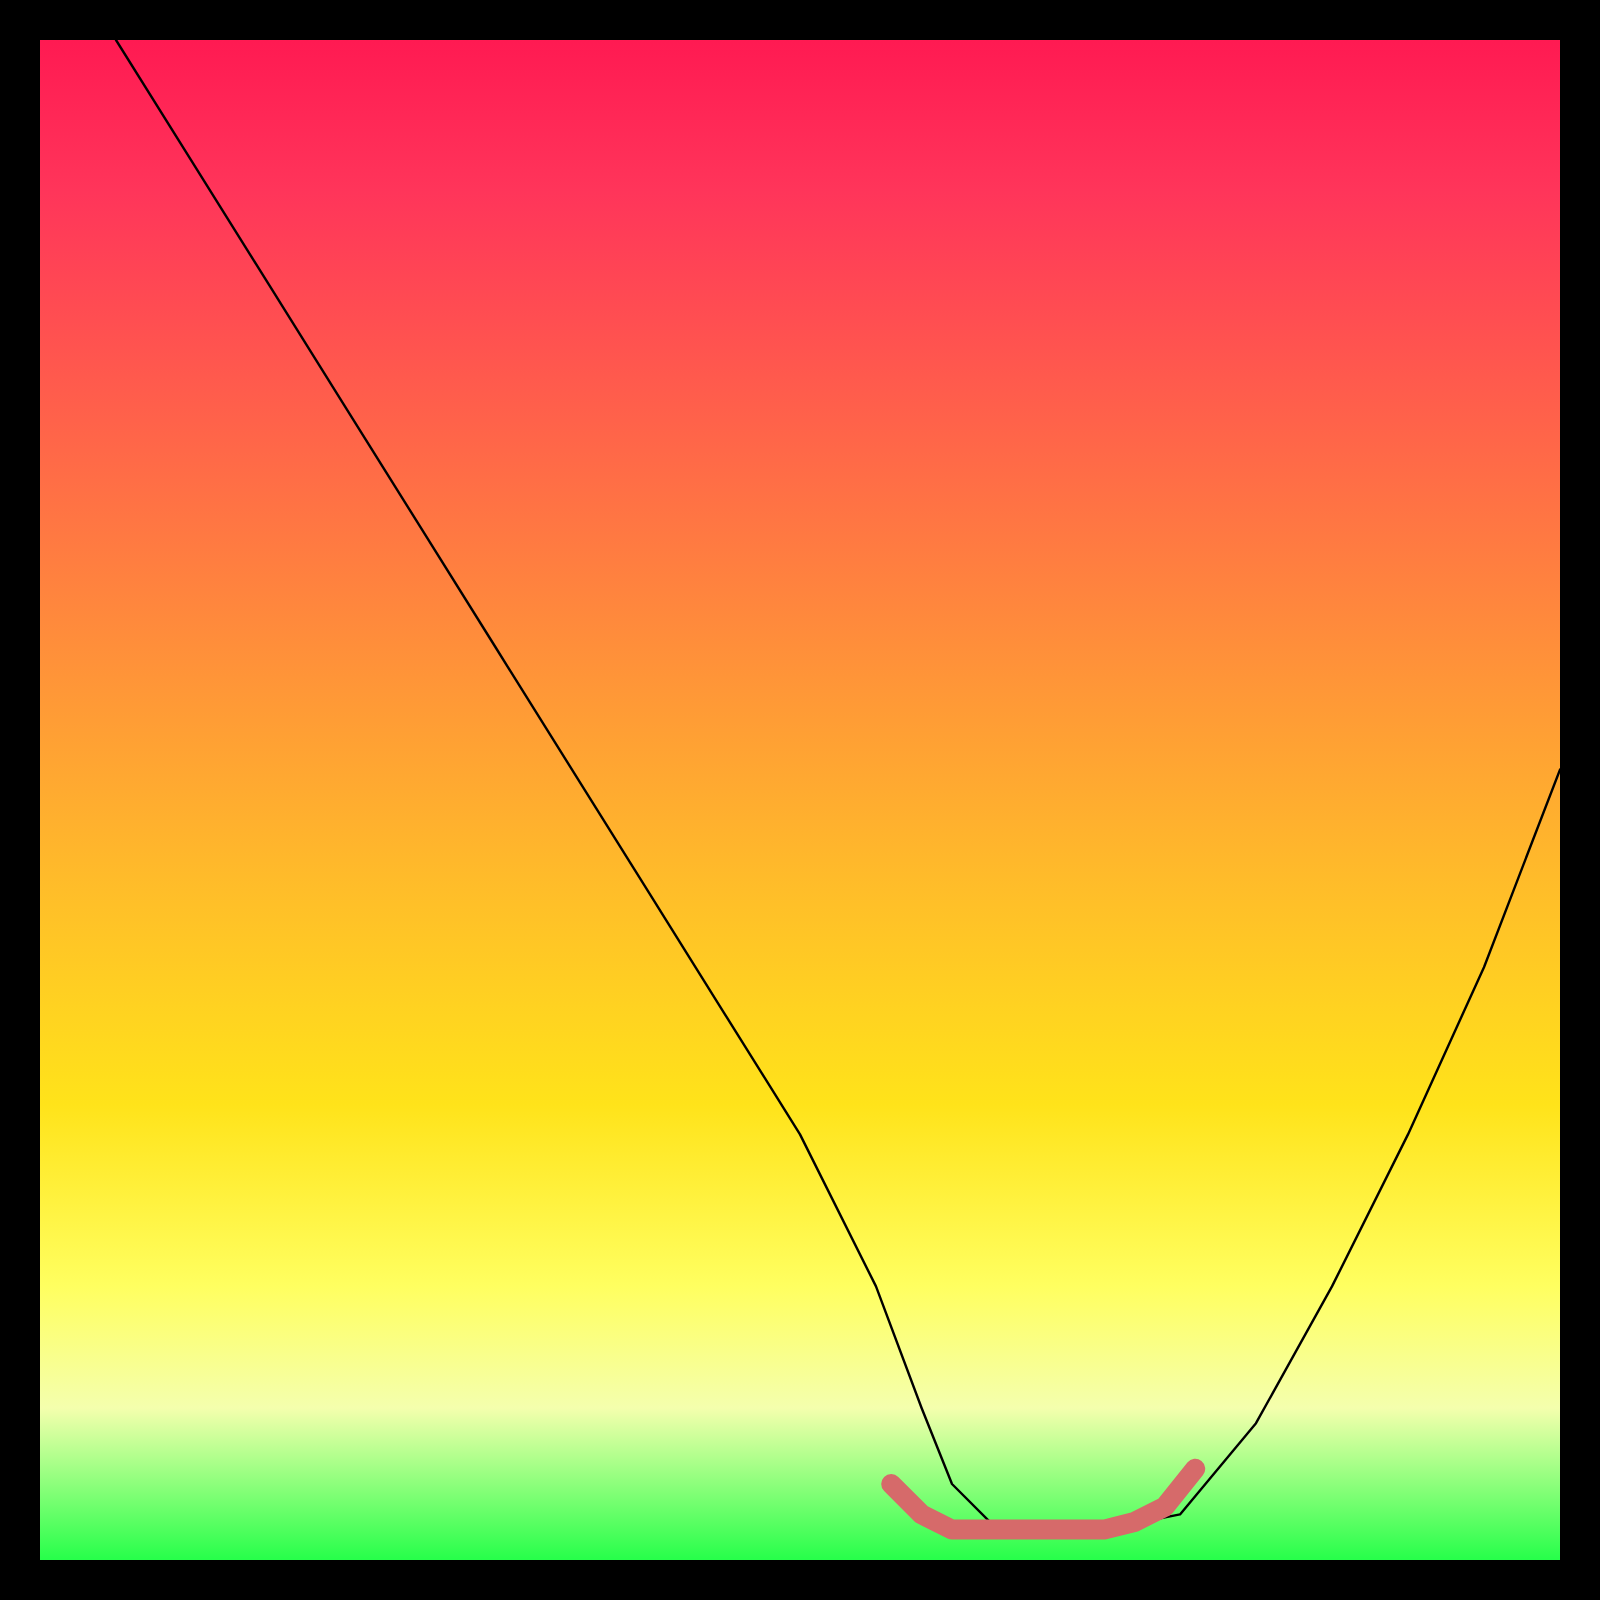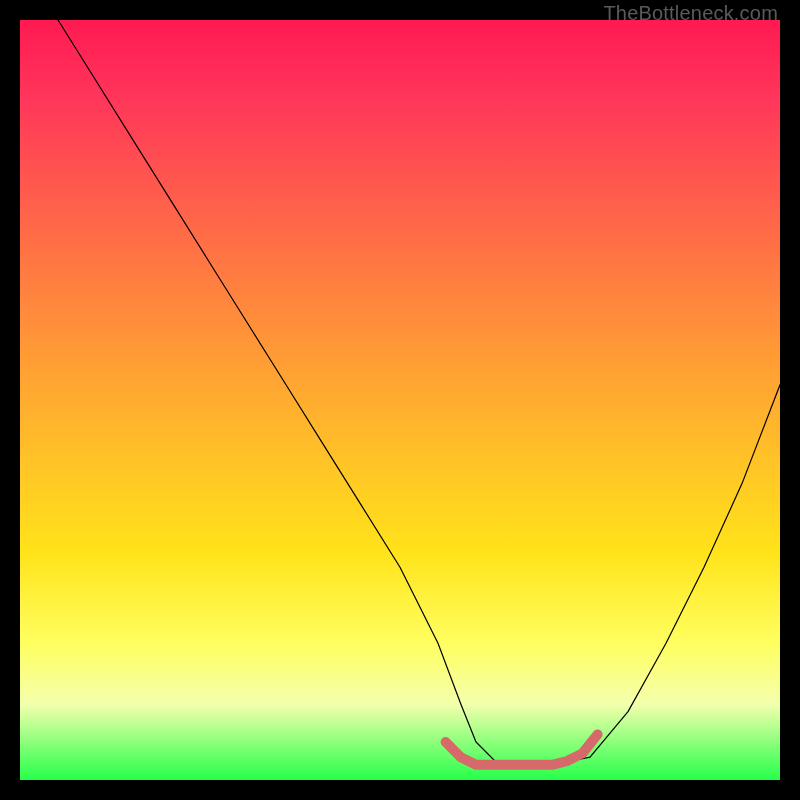--- a/index.html
+++ b/index.html
@@ -52,21 +52,20 @@
     font-size: 20px;
     font-weight: 500;
     letter-spacing: 0.2px;
     user-select: none;
   }
 </style>
 </head>
 <body>
 
 <div class="stage">
-  <div class="watermark">TheBottleneck.com</div>
 
   <div class="plot-area">
     <svg viewBox="0 0 760 760" preserveAspectRatio="none">
       <path fill="none" stroke-linecap="round" stroke-linejoin="round" d="M38.0 0.0 L76.0 60.8 L114.0 121.6 L152.0 182.4 L190.0 243.2 L228.0 304.0 L266.0 364.8 L304.0 425.6 L342.0 486.4 L380.0 547.2 L418.0 623.2 L440.8 684.0 L456.0 722.0 L478.8 744.8 L501.6 744.8 L532.0 744.8 L570.0 737.2 L608.0 691.6 L646.0 623.2 L684.0 547.2 L722.0 463.6 L760.0 364.8" stroke="#000000" stroke-width="1.2"></path>
       <path fill="none" stroke-linecap="round" stroke-linejoin="round" d="M425.6 722.0 L440.8 737.2 L456.0 744.8 L471.2 744.8 L486.4 744.8 L501.6 744.8 L516.8 744.8 L532.0 744.8 L547.2 741.0 L562.4 733.4 L577.6 714.4" stroke="#d66a6a" stroke-width="10"></path>
     </svg>
   </div>
 </div>
 
 </body></html>

